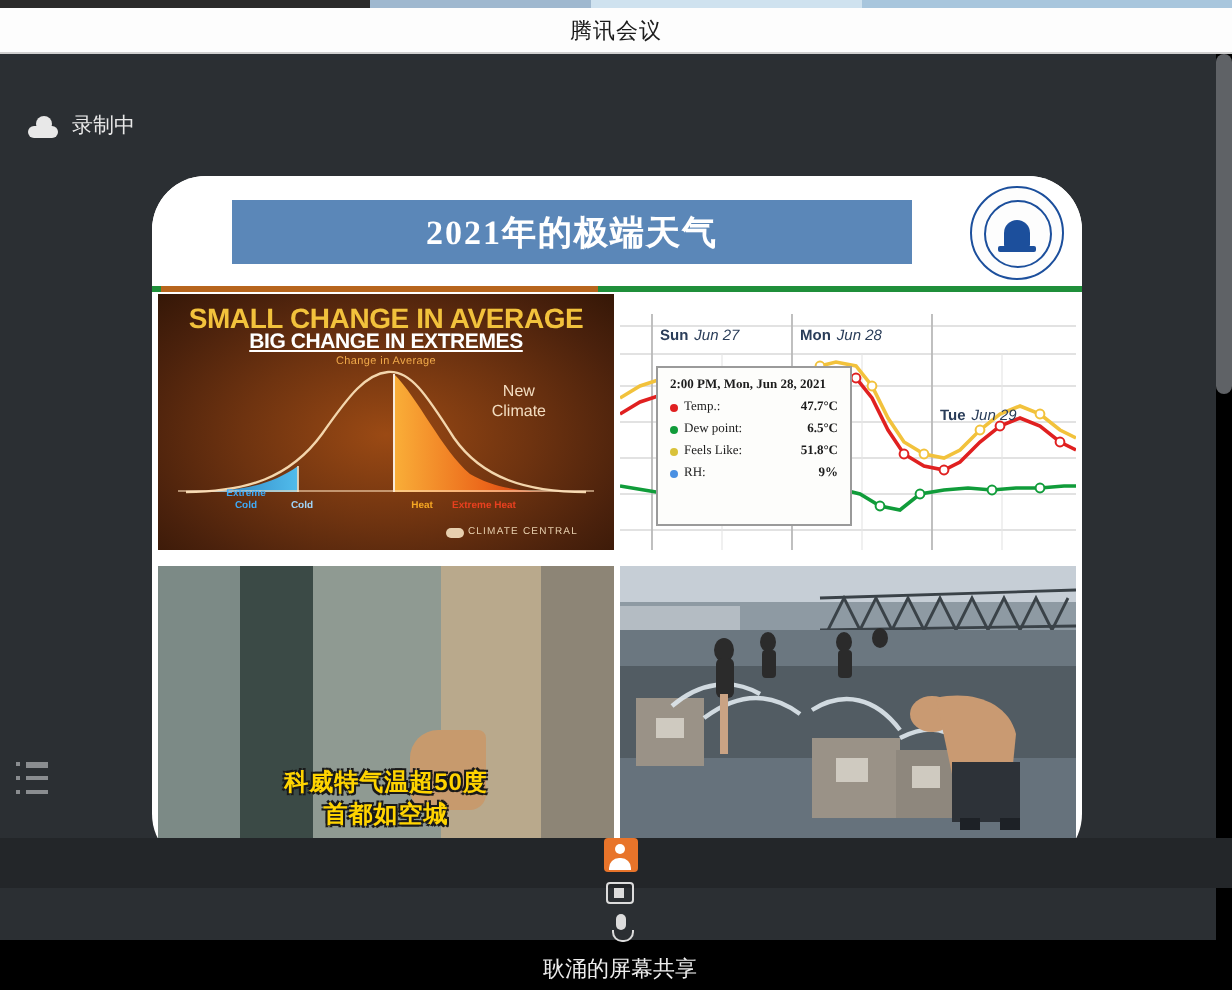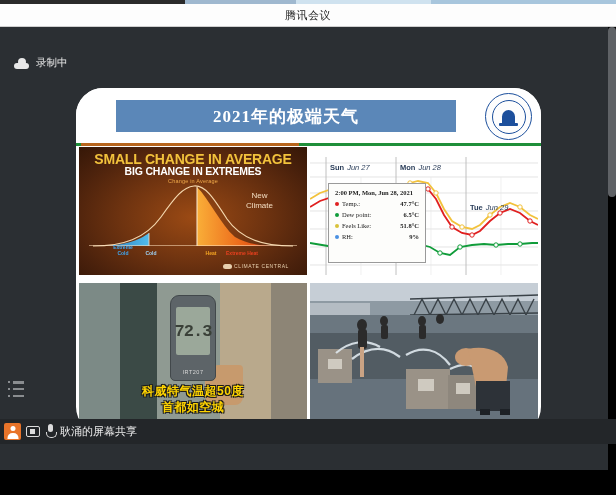--- a/index.html
+++ b/index.html
@@ -130,21 +130,21 @@
   
   .bellcurve {
     position: relative; width: 228px; height: 128px;
     background: radial-gradient(ellipse at 50% 55%, #9b4a14 0%, #6e3310 45%, #4a210c 78%, #351707 100%);
     overflow: hidden;
   }
   .bc-head {
     position: absolute; left: 0; right: 0; top: 6px; text-align: center;
   }
   .bc-l1 { font-size: 14px; font-weight: bold; color: #f2c23c; letter-spacing: -0.2px; line-height: 12px; }
-  .bc-l2 { font-size: 10.5px; font-weight: bold; color: #ffffff; letter-spacing: -0.2px; line-height: 12px; }
+  .bc-l2 { font-size: 10.5px; font-weight: bold; color: #ffffff; letter-spacing: -0.2px; line-height: 12px; text-decoration: underline; }
   .bc-change {
     position: absolute; left: 0; right: 0; top: 31px; text-align: center;
     font-size: 5.5px; color: #f0a94a; letter-spacing: .2px;
   }
   .bc-new {
     position: absolute; right: 34px; top: 44px; text-align: center;
     font-size: 8px; color: #f2dcc0; line-height: 10px;
   }
   .bc-svg { position: absolute; left: 0; top: 0; width: 228px; height: 128px; }
   .bc-base {
@@ -248,21 +248,21 @@
   .slide-foot {
     position: absolute; left: 0; bottom: 0; width: 465px; height: 11px;
     background: #fbfbfb;
   }
 
   
   .statusbar {
     position: absolute; left: 0; bottom: 0; width: 616px; height: 25px;
     background: #232629;
     display: flex; align-items: center;
-    padding-left: 4px; gap: 5px;
+    padding-left: 4px; gap: 5px; flex-direction: column;
   }
   .st-avatar {
     width: 17px; height: 17px; background: #e8742a; border-radius: 2px;
     position: relative; flex: none;
   }
   .st-avatar::before {
     content: ""; position: absolute; left: 50%; top: 3px; transform: translateX(-50%);
     width: 5px; height: 5px; border-radius: 50%; background: #fff;
   }
   .st-avatar::after {
@@ -476,26 +476,20 @@
             <span class="v">9%</span>
           </div>
         </div>
       </div>
     </div>
 
     <div class="row-lower">
 
       <div class="photo photo-therm">
         <div class="therm-hand"></div>
-        <div class="therm-body">
-          <div class="therm-screen">
-            <span class="therm-value">72.3</span>
-          </div>
-          <div class="therm-model">IRT207</div>
-        </div>
         <div class="cap-wrap">
           <div class="cap-line">科威特气温超50度</div>
           <div class="cap-line">首都如空城</div>
         </div>
       </div>
 
       <div class="photo photo-fountain">
         <svg class="ph-svg" viewBox="0 0 228 140" preserveAspectRatio="none">
           <rect x="0" y="0" width="228" height="26" fill="#c6ced6"></rect>
           <rect x="0" y="18" width="228" height="14" fill="#8e9aa3"></rect>

